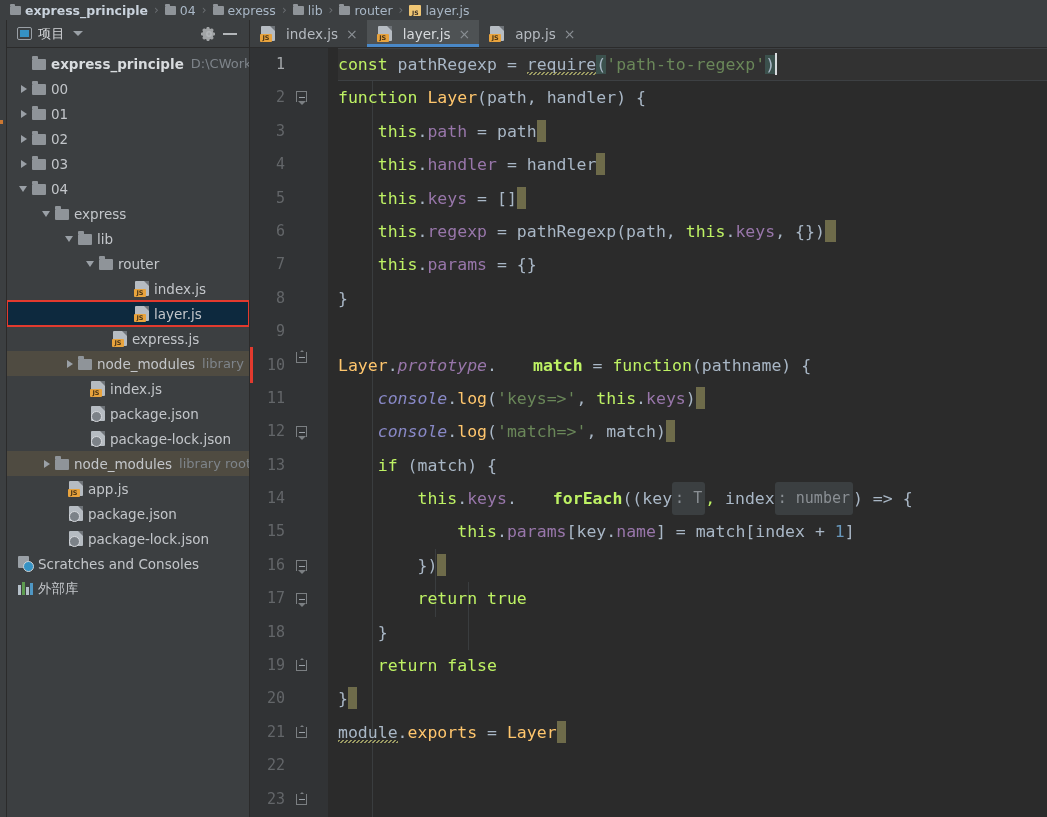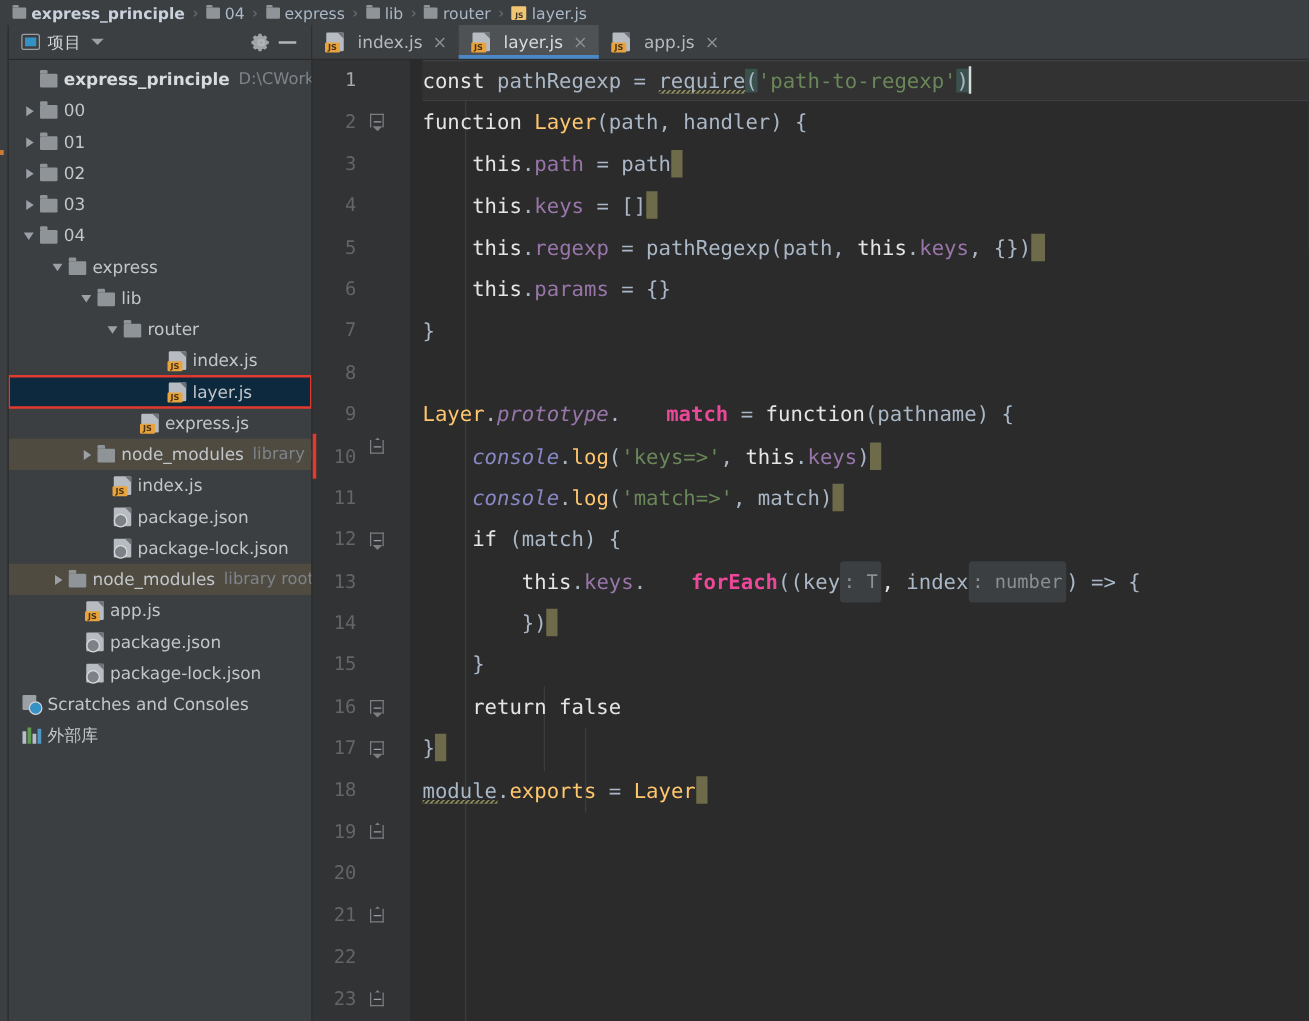--- a/index.html
+++ b/index.html
@@ -238,23 +238,23 @@
   .cline {
     height: 33.4px; line-height: 33.4px; white-space: pre;
     position: relative;
   }
   .cline.current {
     background: #323232;
     box-shadow: inset 0 1px 0 #3d4043, inset 0 -1px 0 #3d4043;
   }
 
   
-  .kw   { color: #e5e5e5; }
+  .kw   { color: #bef264; }
   .fn   { color: #ffc66d; }
-  .fnb  { color: #ec4899; font-weight: bold; padding-left: 36px; }
+  .fnb  { color: #bef264; font-weight: bold; padding-left: 36px; }
   .id   { color: #a9b7c6; }
   .prop { color: #9876aa; }
   .prop-i { color: #9876aa; font-style: italic; }
   .str  { color: #6a8759; }
   .num  { color: #6897bb; }
   .pun  { color: #a9b7c6; }
   .par  { color: #a9b7c6; }
   .glob { color: #8888c6; font-style: italic; }
   .squig {
     border-bottom: 2px solid transparent;
@@ -544,31 +544,34 @@
       </div>
 
       <div class="code">
         <div class="vrule" style="left:44px"></div>
         <div class="vrule" style="left:107px;top:501px;bottom:200px"></div>
         <div class="vrule" style="left:140px;top:534px;bottom:167px"></div>
 
         <div class="cline current"><span class="kw">const</span><span class="id"> pathRegexp = </span><span class="id squig">require</span><span class="hilite-paren par">(</span><span class="str">'path-to-regexp'</span><span class="hilite-paren par">)</span><span class="caret"></span></div>
         <div class="cline"><span class="kw">function</span><span class="fn"> Layer</span><span class="par">(</span><span class="id">path, handler</span><span class="par">) {</span></div>
         <div class="cline"><span class="id">    </span><span class="kw">this</span><span class="pun">.</span><span class="prop">path</span><span class="id"> = path</span><span class="ws"></span></div>
+        <div class="cline"><span class="id">    </span><span class="kw">this</span><span class="pun">.</span><span class="prop">handler</span><span class="id"> = handler</span><span class="ws"></span></div>
         <div class="cline"><span class="id">    </span><span class="kw">this</span><span class="pun">.</span><span class="prop">keys</span><span class="id"> = []</span><span class="ws"></span></div>
         <div class="cline"><span class="id">    </span><span class="kw">this</span><span class="pun">.</span><span class="prop">regexp</span><span class="id"> = pathRegexp(path, </span><span class="kw">this</span><span class="pun">.</span><span class="prop">keys</span><span class="id">, {})</span><span class="ws wide"></span></div>
         <div class="cline"><span class="id">    </span><span class="kw">this</span><span class="pun">.</span><span class="prop">params</span><span class="id"> = {}</span></div>
         <div class="cline"><span class="par">}</span></div>
         <div class="cline"></div>
         <div class="cline"><span class="fn">Layer</span><span class="pun">.</span><span class="prop-i">prototype</span><span class="pun">.</span><span class="fnb">match</span><span class="id"> = </span><span class="kw">function</span><span class="par">(</span><span class="id">pathname</span><span class="par">) {</span></div>
         <div class="cline"><span class="id">    </span><span class="glob">console</span><span class="pun">.</span><span class="fn">log</span><span class="par">(</span><span class="str">'keys=&gt;'</span><span class="id">, </span><span class="kw">this</span><span class="pun">.</span><span class="prop">keys</span><span class="par">)</span><span class="ws"></span></div>
         <div class="cline"><span class="id">    </span><span class="glob">console</span><span class="pun">.</span><span class="fn">log</span><span class="par">(</span><span class="str">'match=&gt;'</span><span class="id">, match</span><span class="par">)</span><span class="ws"></span></div>
         <div class="cline"><span class="id">    </span><span class="kw">if</span><span class="id"> (match) {</span></div>
         <div class="cline"><span class="id">        </span><span class="kw">this</span><span class="pun">.</span><span class="prop">keys</span><span class="pun">.</span><span class="fnb">forEach</span><span class="par">((</span><span class="id">key</span><span class="hint">: T</span><span class="kw">,</span><span class="id"> index</span><span class="hint">: number</span><span class="par">) =&gt; {</span></div>
+        <div class="cline"><span class="id">            </span><span class="kw">this</span><span class="pun">.</span><span class="prop">params</span><span class="id">[key</span><span class="pun">.</span><span class="prop">name</span><span class="id">] = match[index + </span><span class="num">1</span><span class="id">]</span></div>
         <div class="cline"><span class="id">        </span><span class="par">})</span><span class="ws"></span></div>
+        <div class="cline"><span class="id">        </span><span class="kw">return</span><span class="kw"> true</span></div>
         <div class="cline"><span class="id">    </span><span class="par">}</span></div>
         <div class="cline"><span class="id">    </span><span class="kw">return</span><span class="kw"> false</span></div>
         <div class="cline"><span class="par">}</span><span class="ws"></span></div>
         <div class="cline"><span class="id squig">module</span><span class="pun">.</span><span class="fn">exports</span><span class="id"> = </span><span class="fn">Layer</span><span class="ws"></span></div>
         <div class="cline"></div>
       </div>
     </div>
   </div>
 </div>
 

